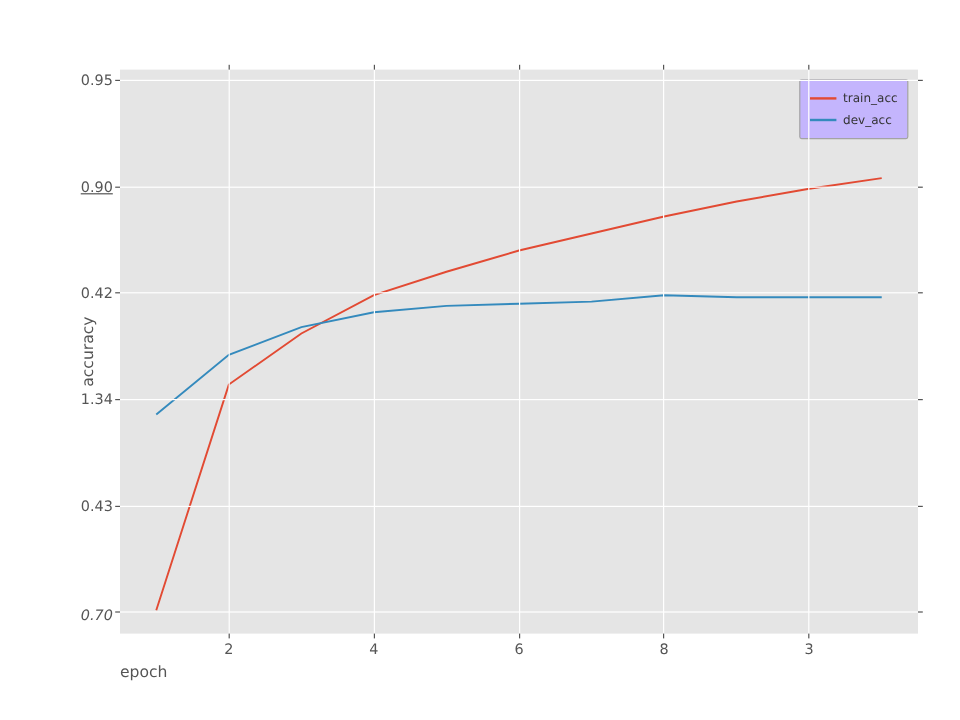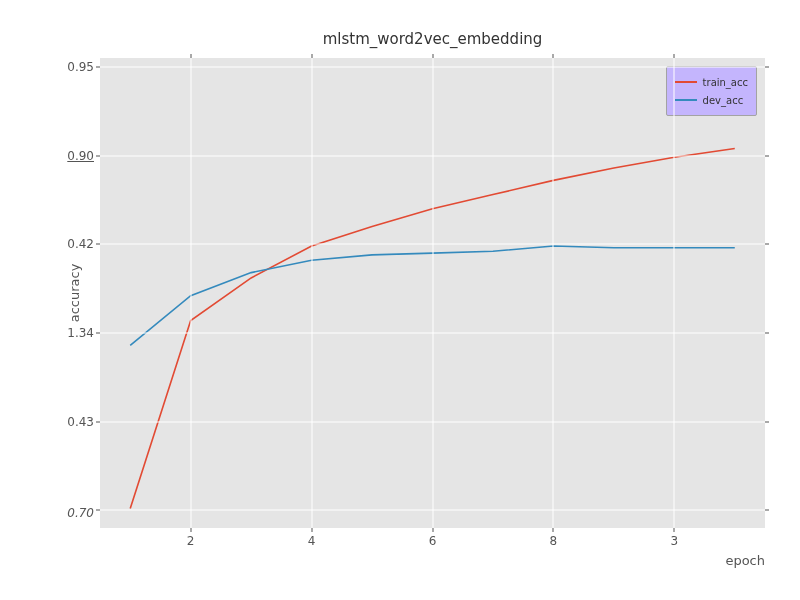--- a/index.html
+++ b/index.html
@@ -25,21 +25,21 @@
     position: absolute;
     width: 100%;
     text-align: center;
     font-size: 15px;
     color: #333;
     top: -28px;
   }
   .xlabel {
     position: absolute;
     width: 100%;
-    text-align: right;
+    text-align: left;
     font-size: 13px;
     color: #555;
     bottom: -40px;
   }
   .ylabel {
     position: absolute;
     left: -55px;
     top: 50%;
     transform: translateY(-50%) rotate(-90deg);
     transform-origin: center;
@@ -135,21 +135,20 @@
   .legend-swatch {
     width: 22px;
     height: 2px;
   }
 </style>
 </head>
 <body>
 
 <div class="figure">
   <div class="axes" id="axes" style="left: 100px; top: 58px; width: 665px; height: 470px;">
-    <div class="title">mlstm_word2vec_embedding</div>
     <div class="xlabel">epoch</div>
     <div class="ylabel">accuracy</div>
     <svg class="plot" id="plot-svg" width="665" height="470">
         <defs>
           <clipPath id="clip">
             <rect x="0" y="0" width="665" height="470"></rect>
           </clipPath>
         </defs>
         <polyline points="30.227272727272727,450.49056603773585 90.68181818181817,262.4905660377357 151.13636363636363,219.9245283018868 211.5909090909091,187.99999999999994 272.04545454545456,168.4905660377358 332.5,150.754716981132 392.9545454545455,136.56603773584897 453.4090909090909,122.37735849056594 513.8636363636364,109.96226415094327 574.3181818181819,99.32075471698101 634.7727272727273,90.45283018867912" fill="none" stroke="#e24a33" stroke-width="1.6" clip-path="url(#clip)"></polyline>
         <polyline points="30.227272727272727,287.320754716981 90.68181818181817,237.66037735849056 151.13636363636363,214.60377358490567 211.5909090909091,202.18867924528297 272.04545454545456,196.86792452830184 332.5,195.09433962264148 392.9545454545455,193.32075471698107 453.4090909090909,187.99999999999994 513.8636363636364,189.77358490566036 574.3181818181819,189.77358490566036 634.7727272727273,189.77358490566036" fill="none" stroke="#348abd" stroke-width="1.6" clip-path="url(#clip)"></polyline>

